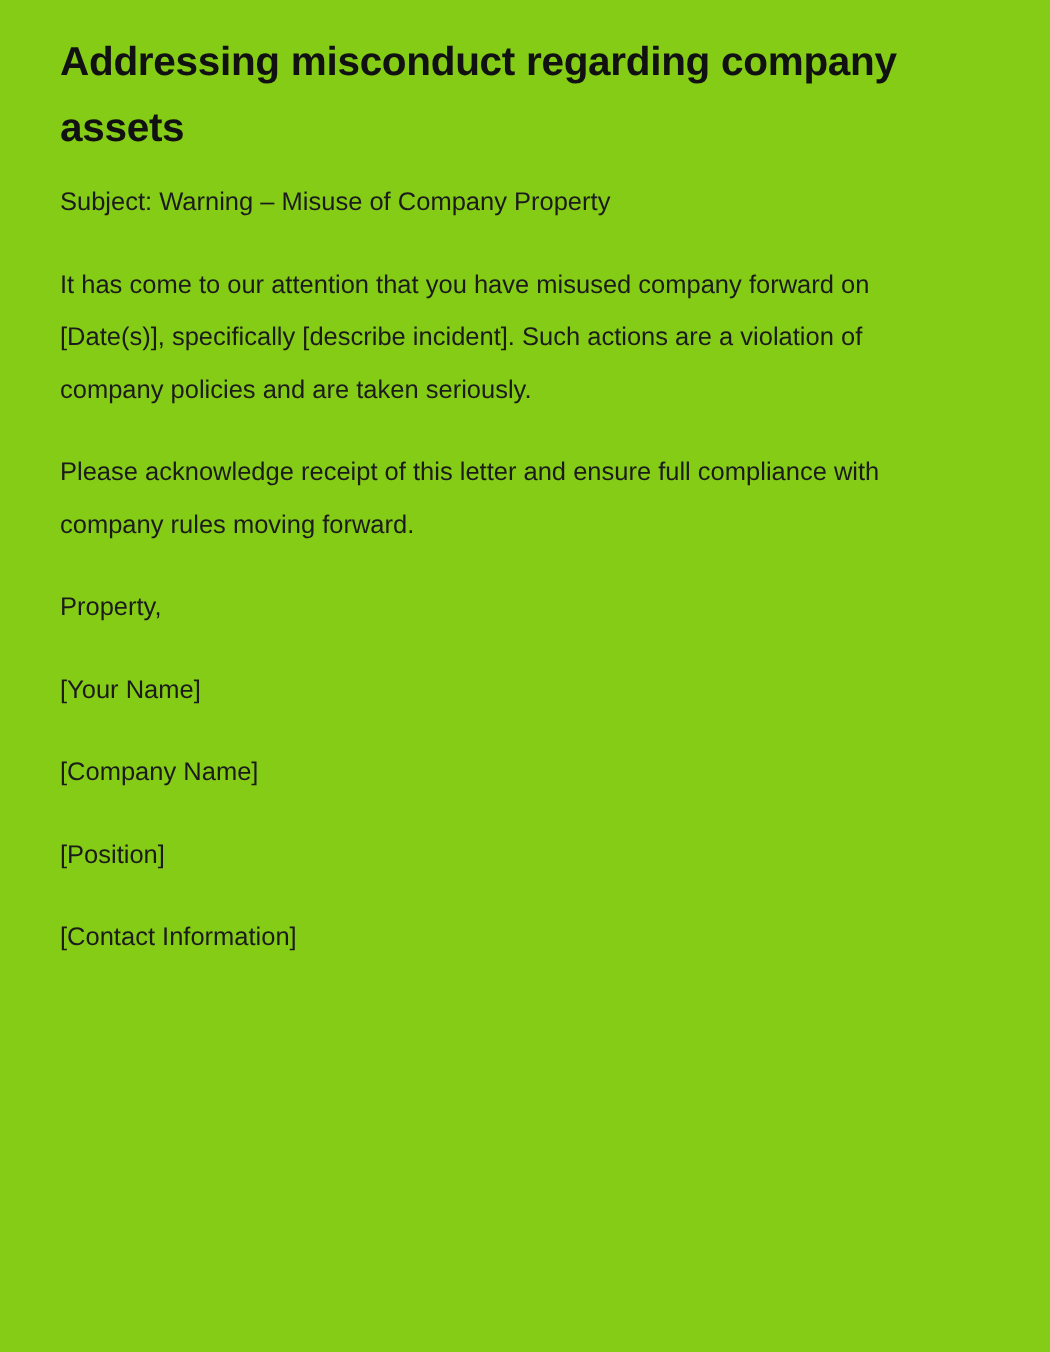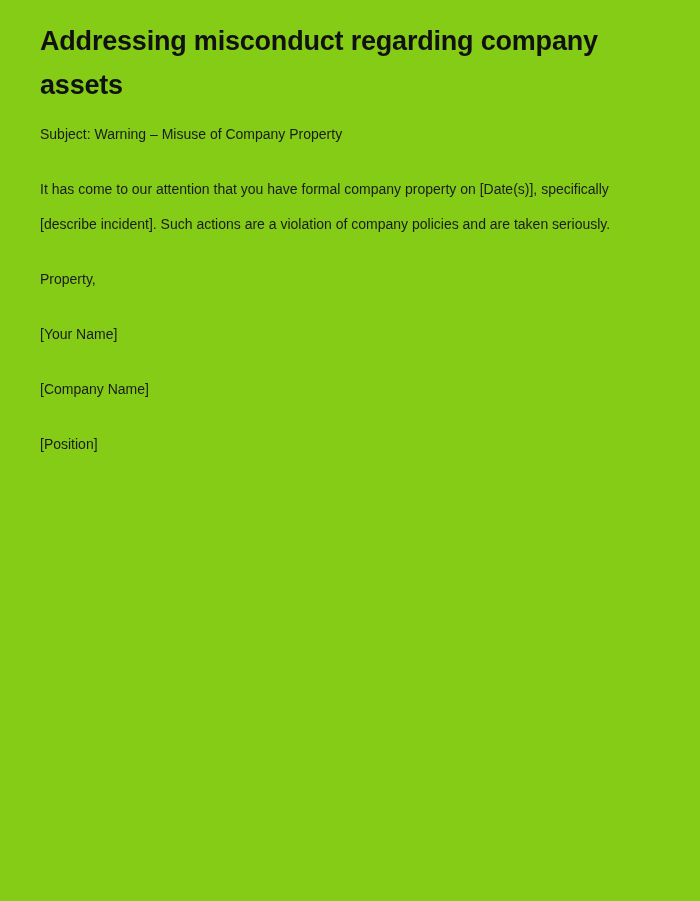--- a/index.html
+++ b/index.html
@@ -24,43 +24,45 @@
   }
   h1.doc-title {
     font-size: 27px;
     line-height: 44px;
     font-weight: 700;
     letter-spacing: -0.2px;
     margin: 0 0 10px 0;
     color: #111111;
   }
   p.doc-line {
-    font-size: 14px;
+    font-size: 17px;
     line-height: 35px;
     font-weight: 400;
     margin: 0 0 20px 0;
     color: #1b1b1b;
   }
 </style>
 </head>
 <body>
 
 <div class="page">
 
   <h1 class="doc-title">Addressing misconduct regarding company assets</h1>
 
   <p class="doc-line">Subject: Warning – Misuse of Company Property</p>
 
 
-  <p class="doc-line">It has come to our attention that you have formal company property on [Date(s)], specifically [describe incident]. Such actions are a violation of company policies and are taken seriously.</p>
+  <p class="doc-line">It has come to our attention that you have misused company forward on [Date(s)], specifically [describe incident]. Such actions are a violation of company policies and are taken seriously.</p>
 
 
+  <p class="doc-line">Please acknowledge receipt of this letter and ensure full compliance with company rules moving forward.</p>
 
   <p class="doc-line">Property,</p>
 
   <p class="doc-line">[Your Name]</p>
 
   <p class="doc-line">[Company Name]</p>
 
   <p class="doc-line">[Position]</p>
 
+  <p class="doc-line">[Contact Information]</p>
 
 </div>
 
 </body></html>

